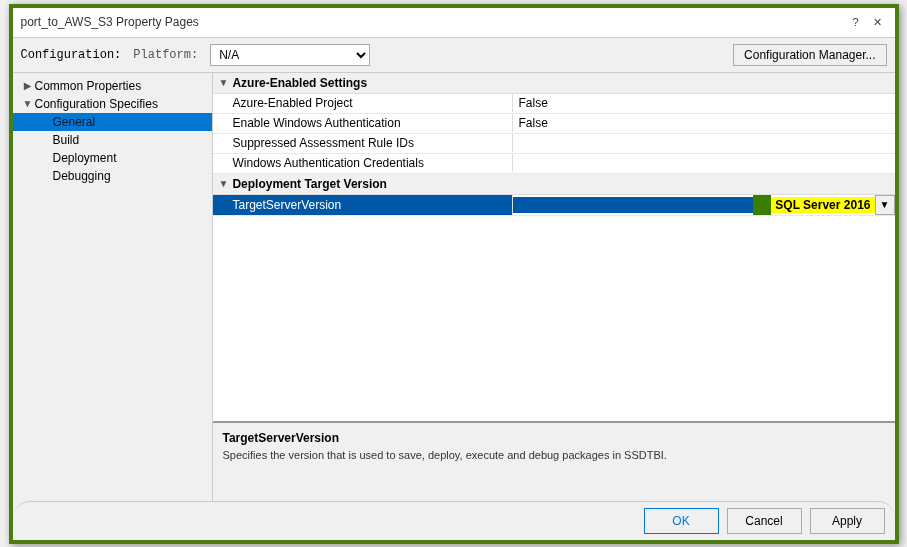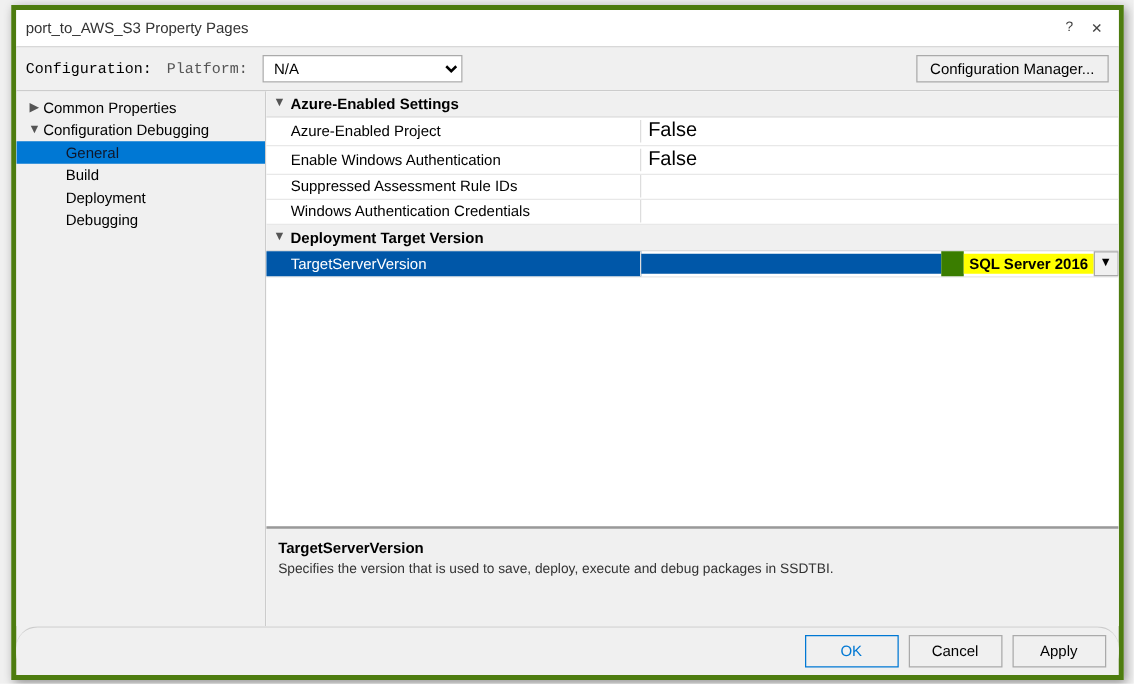--- a/index.html
+++ b/index.html
@@ -194,21 +194,21 @@
       min-width: 300px;
       padding: 2px 6px 2px 20px;
       font-size: 12px;
       color: #000;
       border-right: 1px solid #ddd;
     }
 
     .property-value {
       flex: 1;
       padding: 2px 6px;
-      font-size: 16px;
+      font-size: 12px;
       color: #000;
     }
 
     .property-row.selected-row .property-name {
       background: #0057a8;
       color: white;
     }
 
     .target-server-name {
       background: #0057a8;
@@ -325,21 +325,21 @@
 
       <div class="tree-item">
         <span class="indent" style="width:4px"></span>
         <span class="tree-toggle">▶</span>
         <span class="tree-label">Common Properties</span>
       </div>
 
       <div class="tree-item">
         <span class="indent" style="width:4px"></span>
         <span class="tree-toggle">▼</span>
-        <span class="tree-label">Configuration Debugging</span>
+        <span class="tree-label">Configuration Specifies</span>
       </div>
 
       <div class="tree-item selected">
         <span class="indent" style="width:22px"></span>
         <span class="tree-toggle"></span>
         <span class="tree-label">General</span>
       </div>
 
       <div class="tree-item">
         <span class="indent" style="width:22px"></span>

